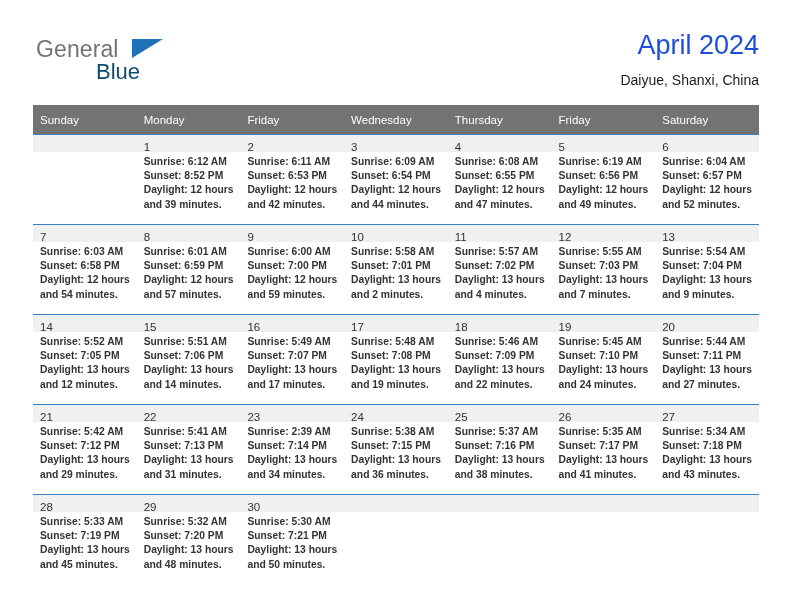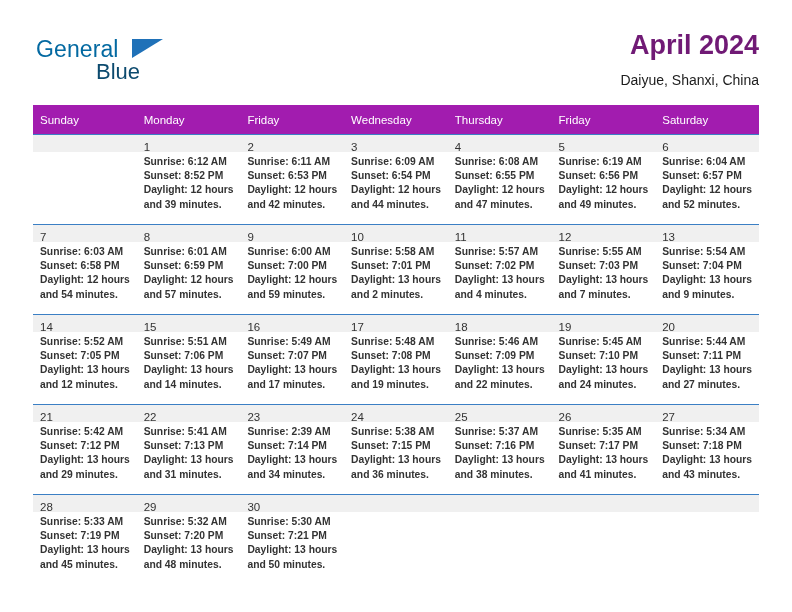--- a/index.html
+++ b/index.html
@@ -35,21 +35,21 @@
     top: 0;
     width: 260px;
     height: 62px;
   }
   .brand-general {
     position: absolute;
     left: 3px;
     top: 8px;
     font-size: 23px;
     line-height: 26px;
-    color: #0369a1;
+    color: #737373;
     letter-spacing: 0.1px;
     font-family: "Liberation Sans", sans-serif;
   }
   .brand-triangle {
     position: absolute;
     left: 99px;
     top: 11px;
     width: 0;
     height: 0;
     border-left: 31px solid #1f71b8;
@@ -66,22 +66,22 @@
   }
   .title-wrap {
     position: absolute;
     right: 0;
     top: 0;
     text-align: right;
   }
   .cal-title {
     font-size: 27px;
     line-height: 34px;
-    color: #701a75;
-    font-weight: bold;
+    color: #1d4ed8;
+    font-weight: normal;
     margin: 0;
     white-space: nowrap;
   }
   .cal-subtitle {
     font-size: 14px;
     line-height: 20px;
     color: #1c1c1c;
     margin: 8px 0 0 0;
     white-space: nowrap;
   }
@@ -89,21 +89,21 @@
   
   .calendar {
     position: absolute;
     left: 33px;
     top: 105px;
     width: 726px;
     border-collapse: collapse;
     table-layout: fixed;
   }
   .calendar th {
-    background: #a21caf;
+    background: #737373;
     color: #ffffff;
     font-weight: normal;
     font-size: 11.5px;
     line-height: 14px;
     text-align: left;
     padding: 5px 0 5px 7px;
     height: 19px;
     border: none;
   }
   .day-cell {

